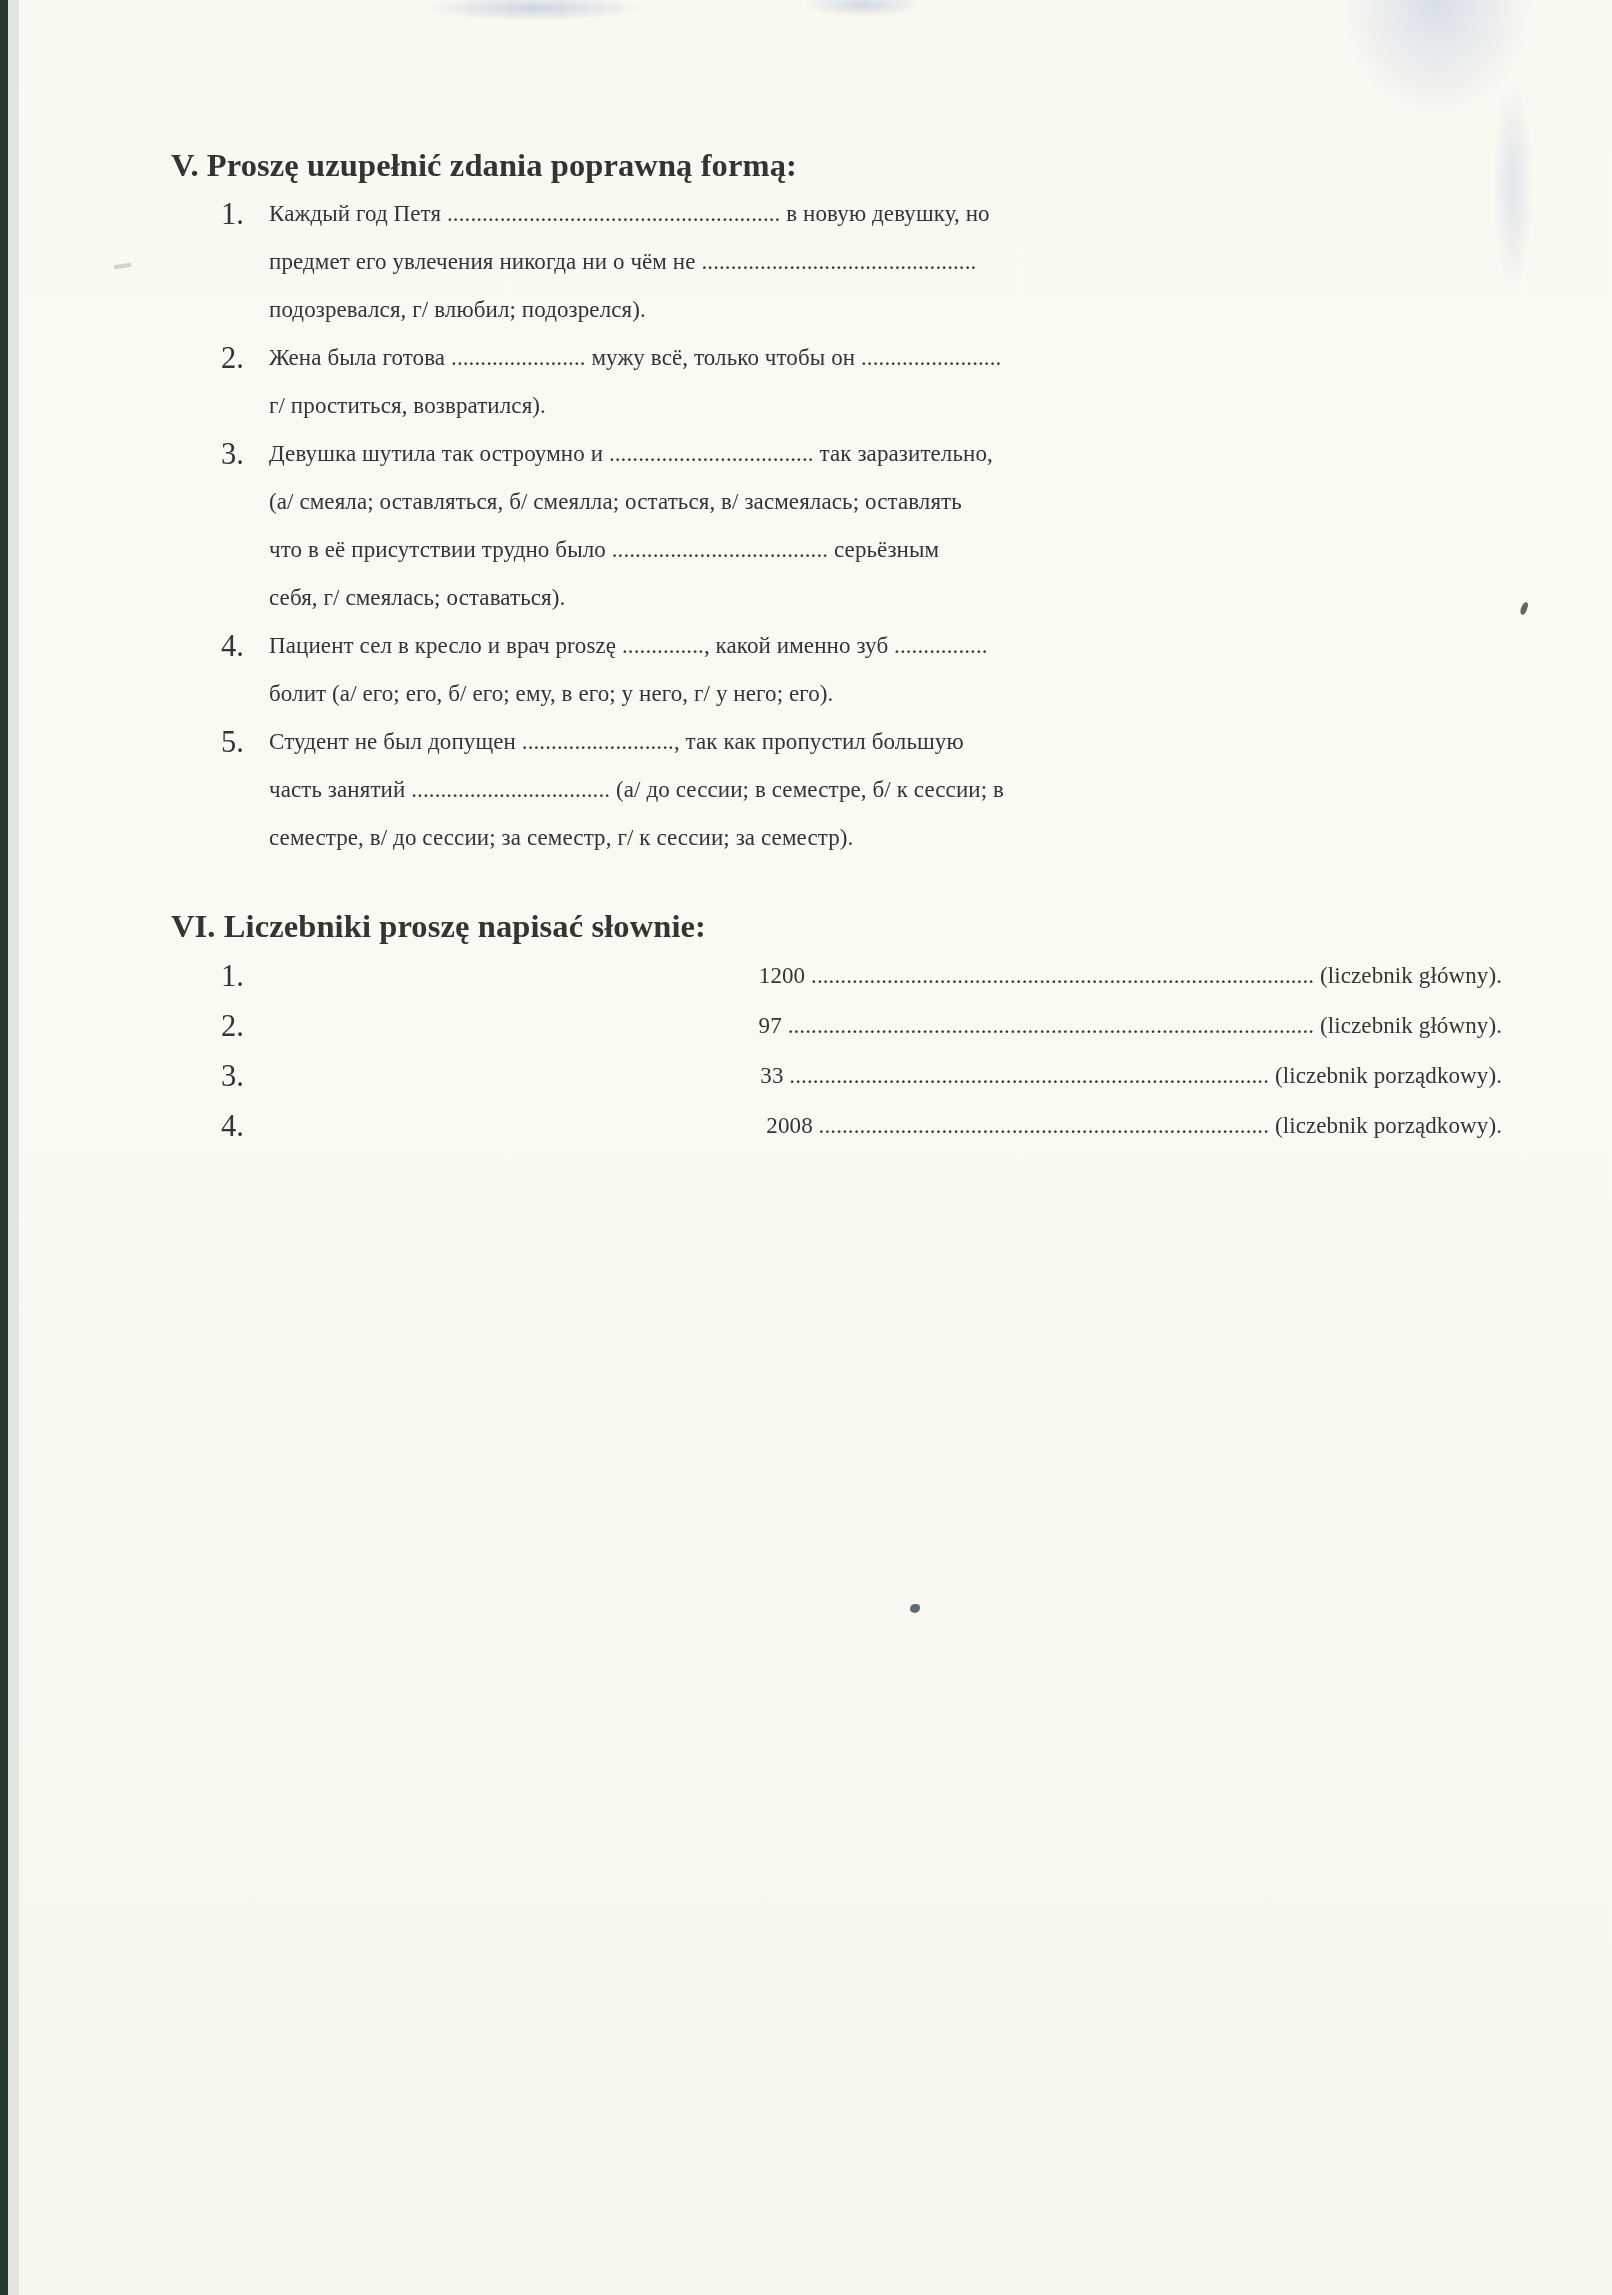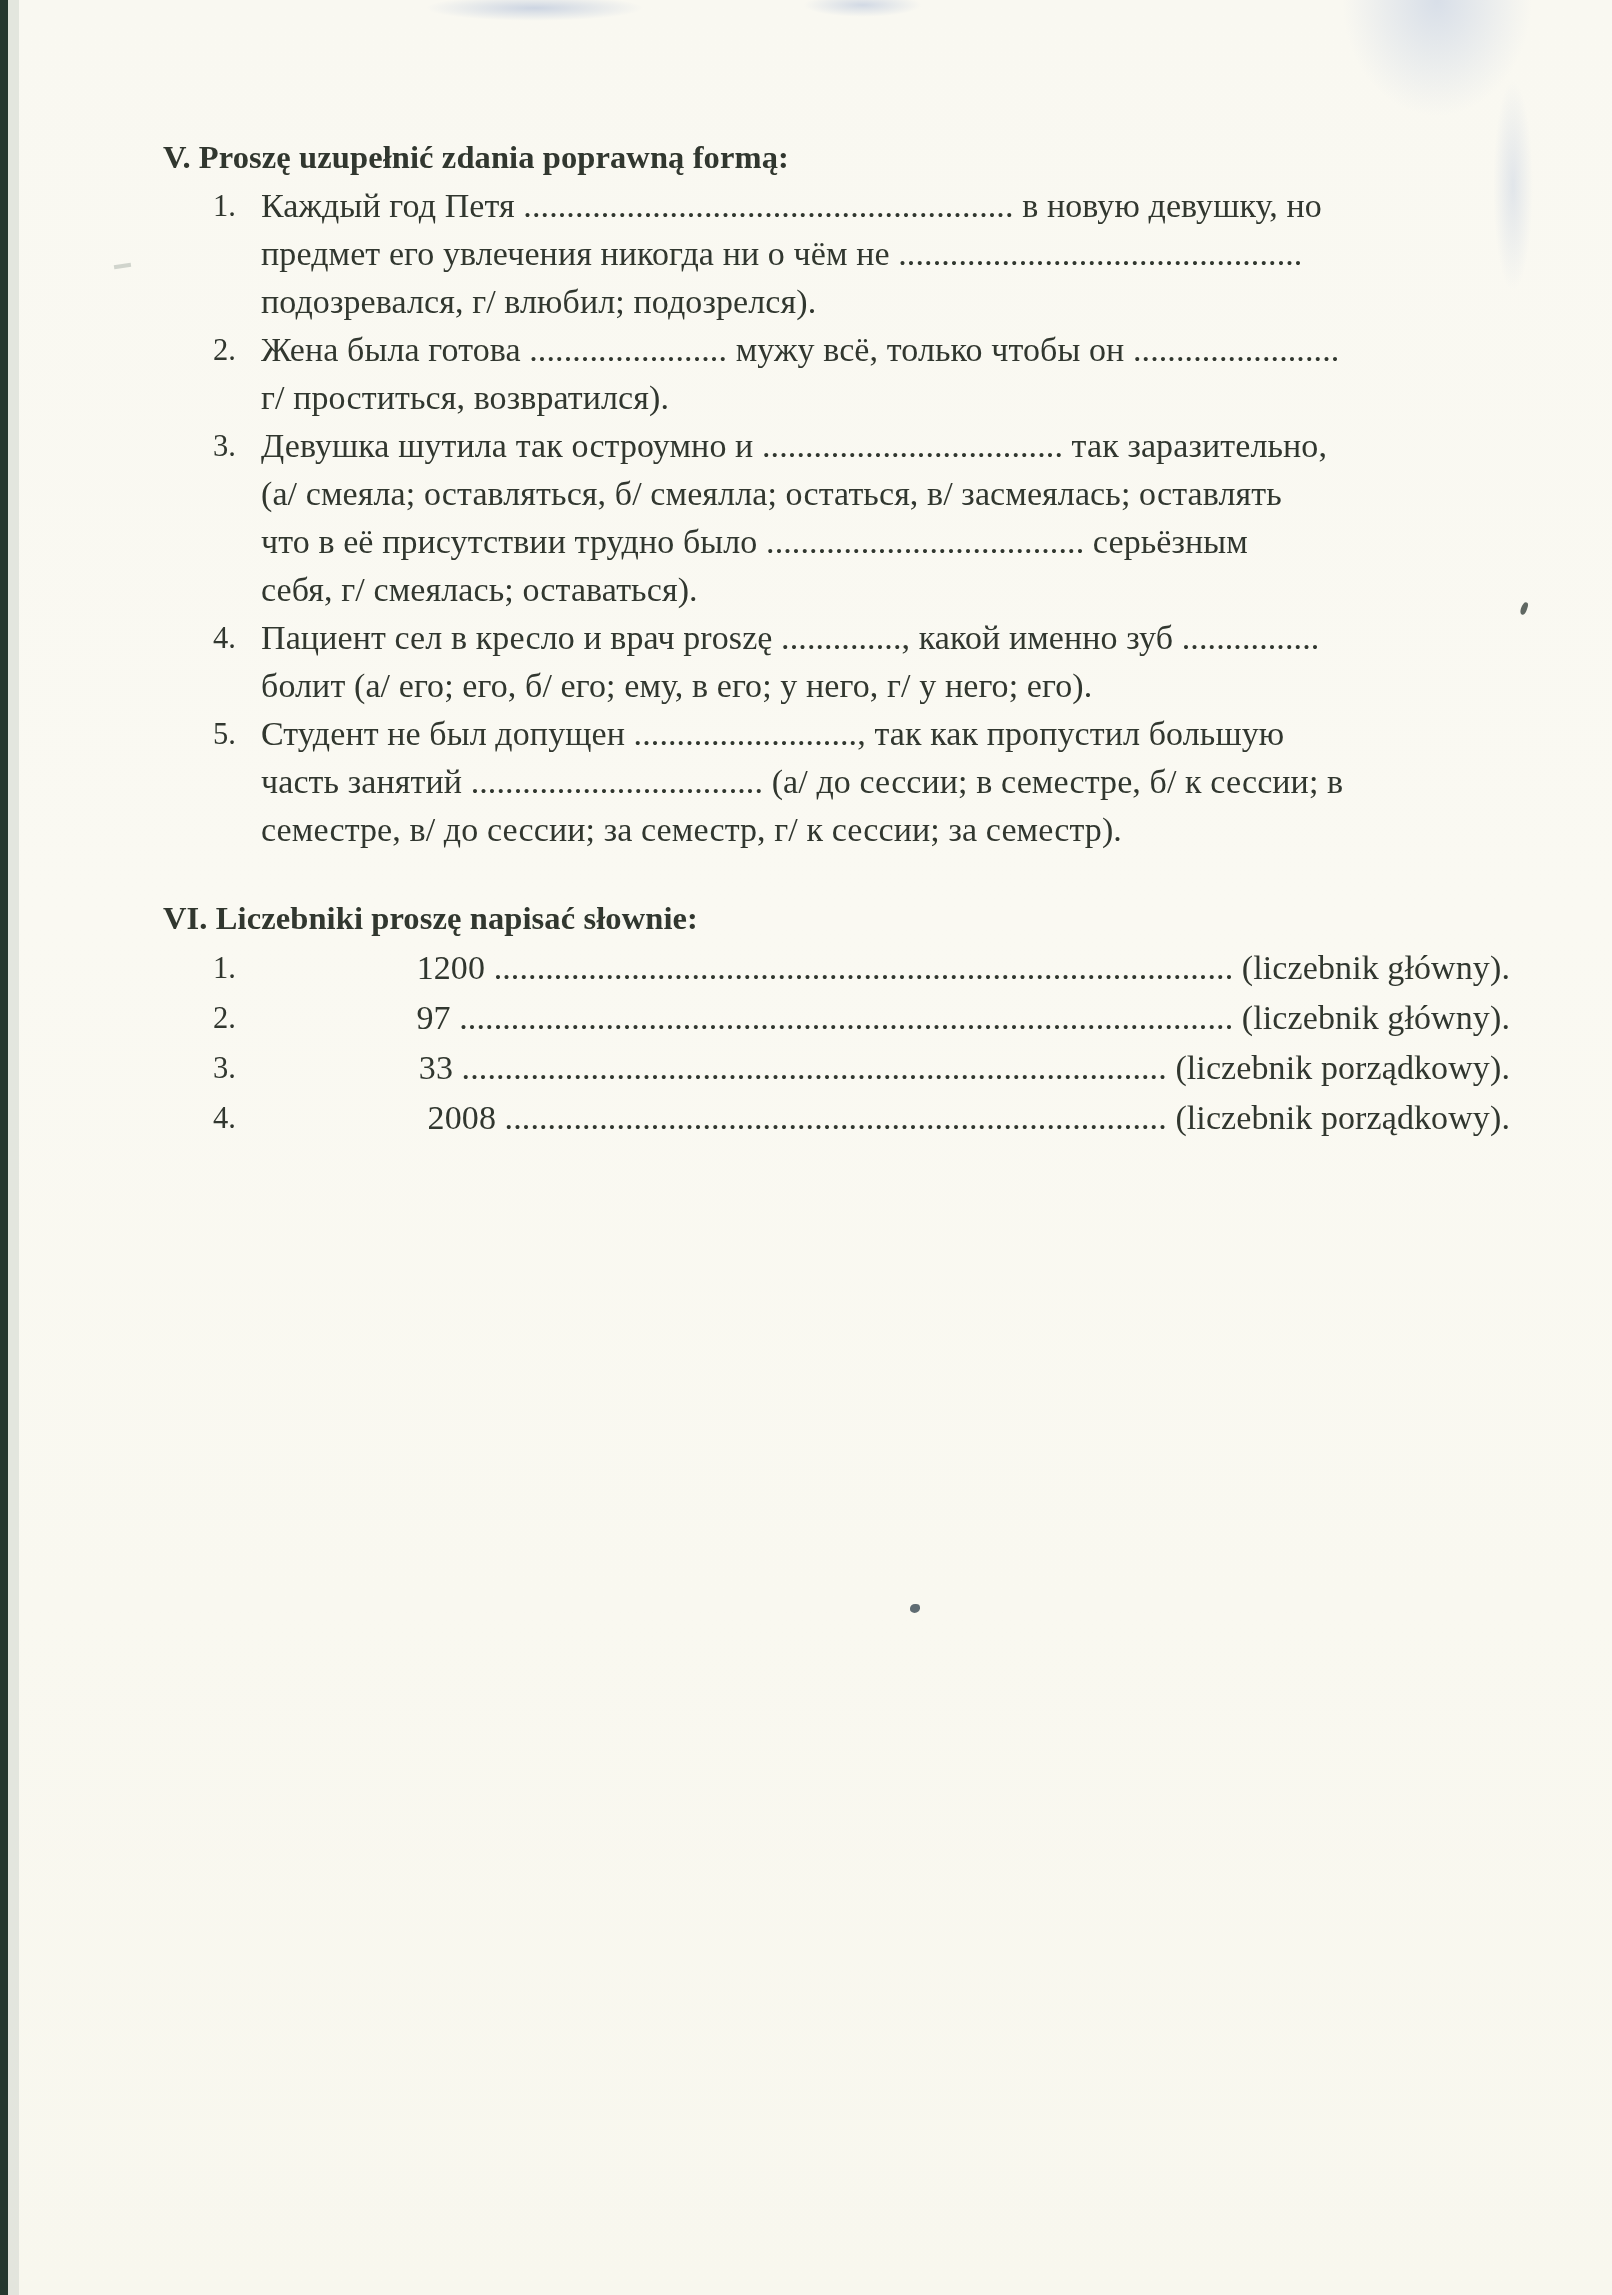--- a/index.html
+++ b/index.html
@@ -70,42 +70,42 @@
     opacity: .5;
     transform: rotate(-8deg);
   }
   
   .content {
     position: absolute;
     left: 163px;
     top: 133px;
     width: 1347px;
   }
-  .section { margin: 0; }
+  .section { margin: 8px; }
   .section-heading {
     font-weight: bold;
     font-size: 32.5px;
     line-height: 49px;
     white-space: nowrap;
     letter-spacing: 0.1px;
   }
   .items { margin: 0; }
   .item {
     display: flex;
     align-items: flex-start;
   }
   .item-number {
     flex: 0 0 48px;
     margin-left: 50px;
     font-size: 30.5px;
     line-height: 48px;
   }
   .item-lines { flex: 1 1 auto; min-width: 0; }
   .text-line {
-    font-size: 34px;
+    font-size: 23px;
     line-height: 48px;
     white-space: nowrap;
     letter-spacing: 0.1px;
   }
   .section-vi { margin-top: 40px; }
   .section-vi .item-number { line-height: 50px; }
   .section-vi .text-line { line-height: 50px; text-align: right; }
 </style>
 </head>
 <body>

